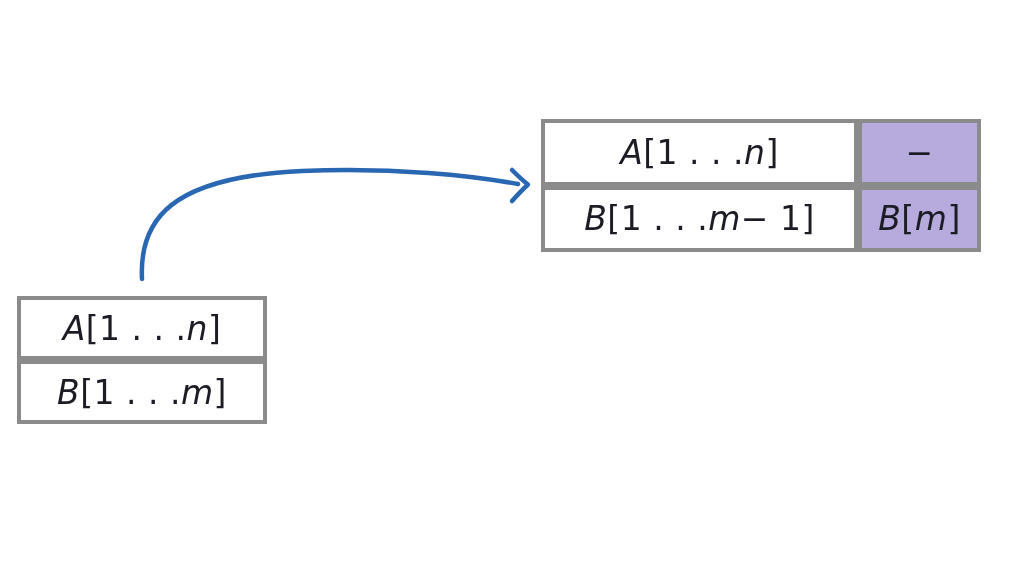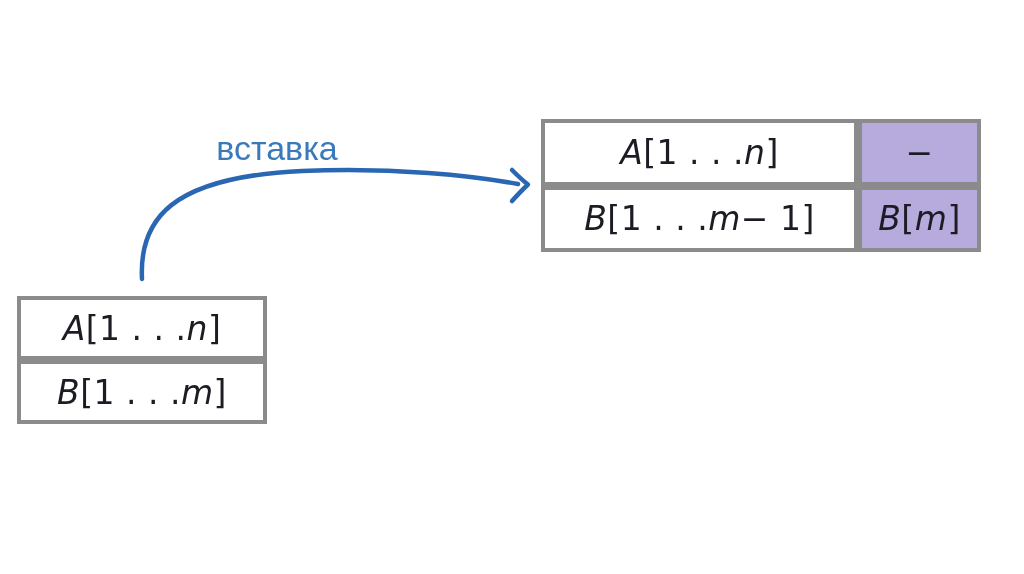--- a/index.html
+++ b/index.html
@@ -61,21 +61,20 @@
     color: var(--math-text, #1c1c24);
     letter-spacing: 0.5px;
   }
   .it { font-style: italic; }
 </style>
 </head>
 <body>
 
 <div class="canvas">
 
-  <div class="label">вставка</div>
 
   <svg class="arrow-layer" viewBox="0 0 1024 574">
     <path d="M142,279 C139,220 170,177 302,171 C395,167 474,176 518,184" fill="none" stroke="var(--arrow-blue, #2a67b2)" stroke-width="4.5" stroke-linecap="round"></path>
     <path d="M512,170 Q522,180 528,184.5 Q521,191 512,201" fill="none" stroke="var(--arrow-blue, #2a67b2)" stroke-width="4.5" stroke-linecap="round" stroke-linejoin="round"></path>
   </svg>
 
   <div class="tbl tbl-src">
     <div class="cell math">
       <span class="it">A</span>
         <span>[1 . . . </span>

